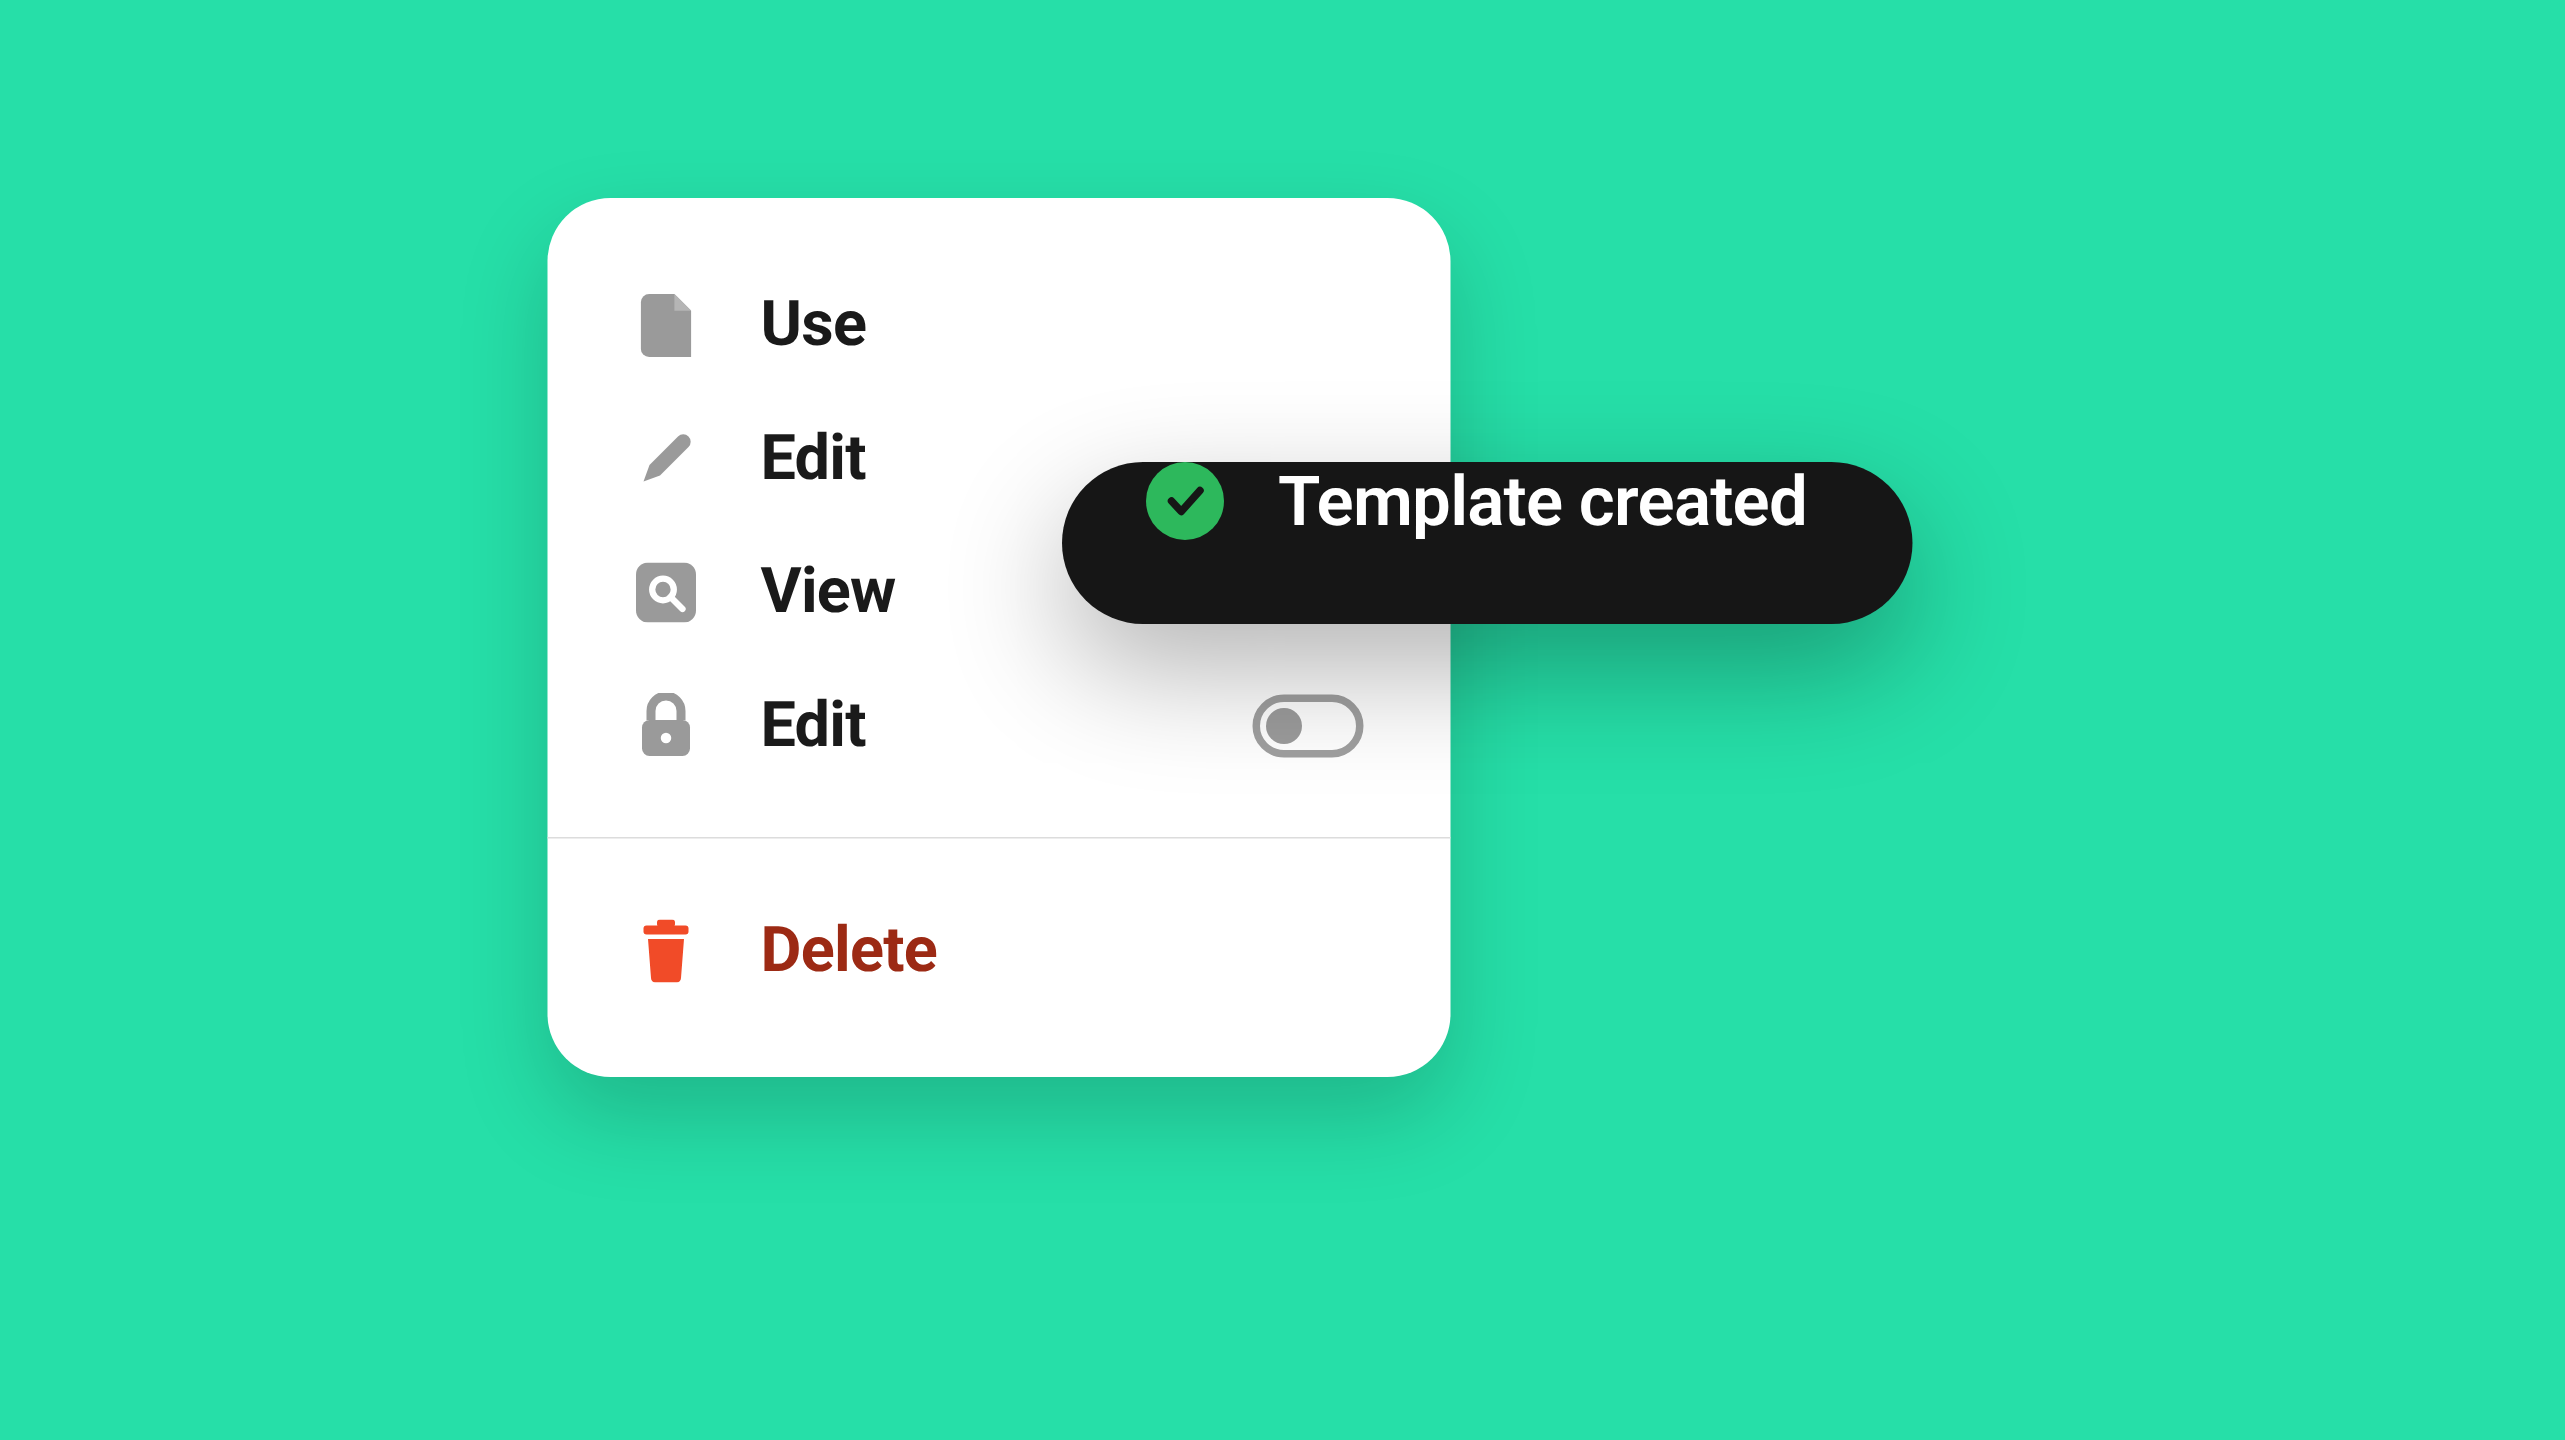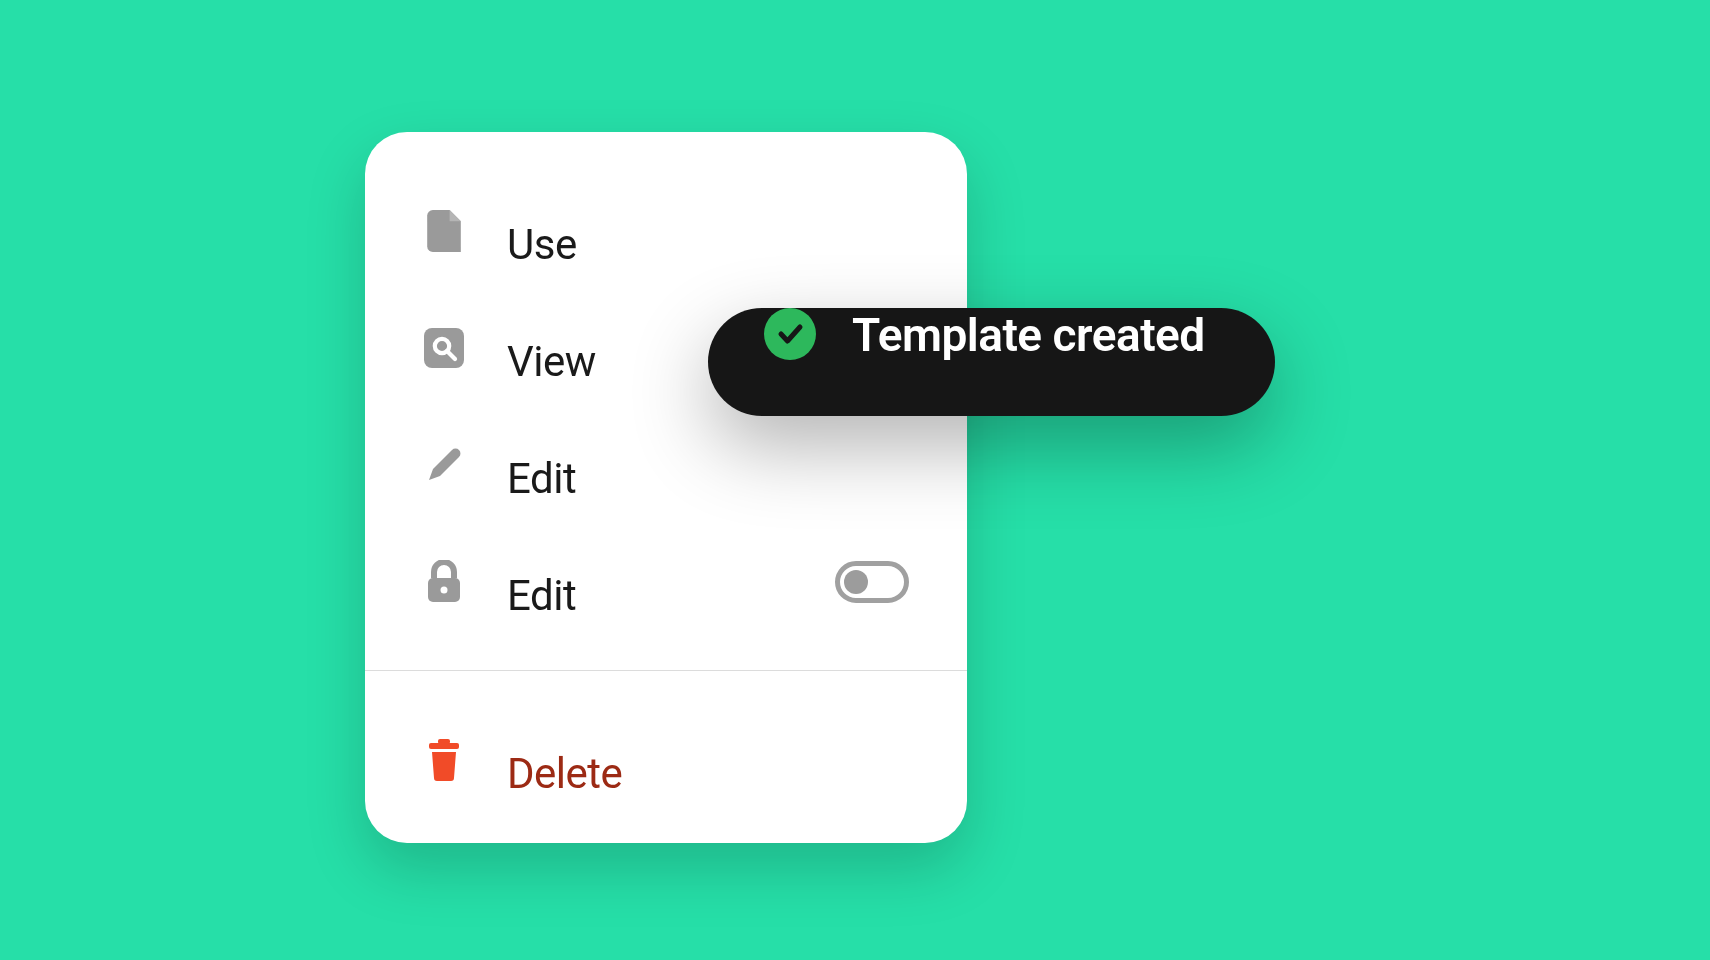--- a/index.html
+++ b/index.html
@@ -39,25 +39,24 @@
     display: flex;
     align-items: center;
     justify-content: center;
     flex-shrink: 0;
   }
 
   .icon-wrap svg { display: block; }
 
   .menu-label {
     font-size: 42px;
-    font-weight: 400;
+    font-weight: 700;
     color: #1a1a1a;
     margin-left: 42px;
     letter-spacing: -0.5px;
-    margin-top: 28px;
   }
 
   .menu-label.danger { color: #9c2a14; }
 
   .spacer { flex: 1; }
 
   .toggle {
     width: 74px;
     height: 42px;
     border: 5px solid #a0a0a0;
@@ -74,21 +73,21 @@
     background: #9c9c9c;
   }
 
   .divider {
     height: 1px;
     background: #dcdcdc;
     width: 100%;
   }
 
   .menu-section.bottom {
-    padding: 30px 0 25px 0;
+    padding: 30px 0 40px 0;
   }
 
   .toast {
     position: absolute;
     left: 708px;
     top: 308px;
     height: 108px;
     background: #161616;
     border-radius: 71px;
     display: flex;
@@ -125,36 +124,36 @@
         <svg width="34" height="42" viewBox="0 0 24 30" fill="#9a9a9a">
           <path d="M4 0 H16 L24 8 V30 H4 A4 4 0 0 1 0 26 V4 A4 4 0 0 1 4 0 Z"></path>
           <path d="M16 0 V8 H24 Z" fill="#b5b5b5"></path>
         </svg>
       </span>
       <span class="menu-label">Use</span>
     </div>
 
     <div class="menu-item">
       <span class="icon-wrap">
+        <svg width="40" height="40" viewBox="0 0 40 40" fill="#9a9a9a">
+          <path d="M5 35 L9 24 L28 5 A4 4 0 0 1 35 12 L16 31 Z"></path>
+        </svg>
+      </span>
+      <span class="menu-label">Edit</span>
+    </div>
+
+    <div class="menu-item">
+      <span class="icon-wrap">
         <svg width="40" height="40" viewBox="0 0 40 40">
           <rect x="0" y="0" width="40" height="40" rx="8" fill="#9a9a9a"></rect>
           <circle cx="18" cy="18" r="7.2" fill="none" stroke="#ffffff" stroke-width="4.2"></circle>
           <line x1="23" y1="23" x2="31" y2="31" stroke="#ffffff" stroke-width="4.2" stroke-linecap="round"></line>
         </svg>
       </span>
       <span class="menu-label">View</span>
-    </div>
-
-    <div class="menu-item">
-      <span class="icon-wrap">
-        <svg width="40" height="40" viewBox="0 0 40 40" fill="#9a9a9a">
-          <path d="M5 35 L9 24 L28 5 A4 4 0 0 1 35 12 L16 31 Z"></path>
-        </svg>
-      </span>
-      <span class="menu-label">Edit</span>
     </div>
 
 
     <div class="menu-item">
       <span class="icon-wrap">
         <svg width="36" height="44" viewBox="0 0 36 44" fill="#9a9a9a">
           <path d="M8 18 V12 a10 10 0 0 1 20 0 V18" fill="none" stroke="#9a9a9a" stroke-width="6"></path>
           <rect x="2" y="18" width="32" height="24" rx="5"></rect>
           <circle cx="18" cy="30" r="3.5" fill="#ffffff"></circle>
         </svg>

